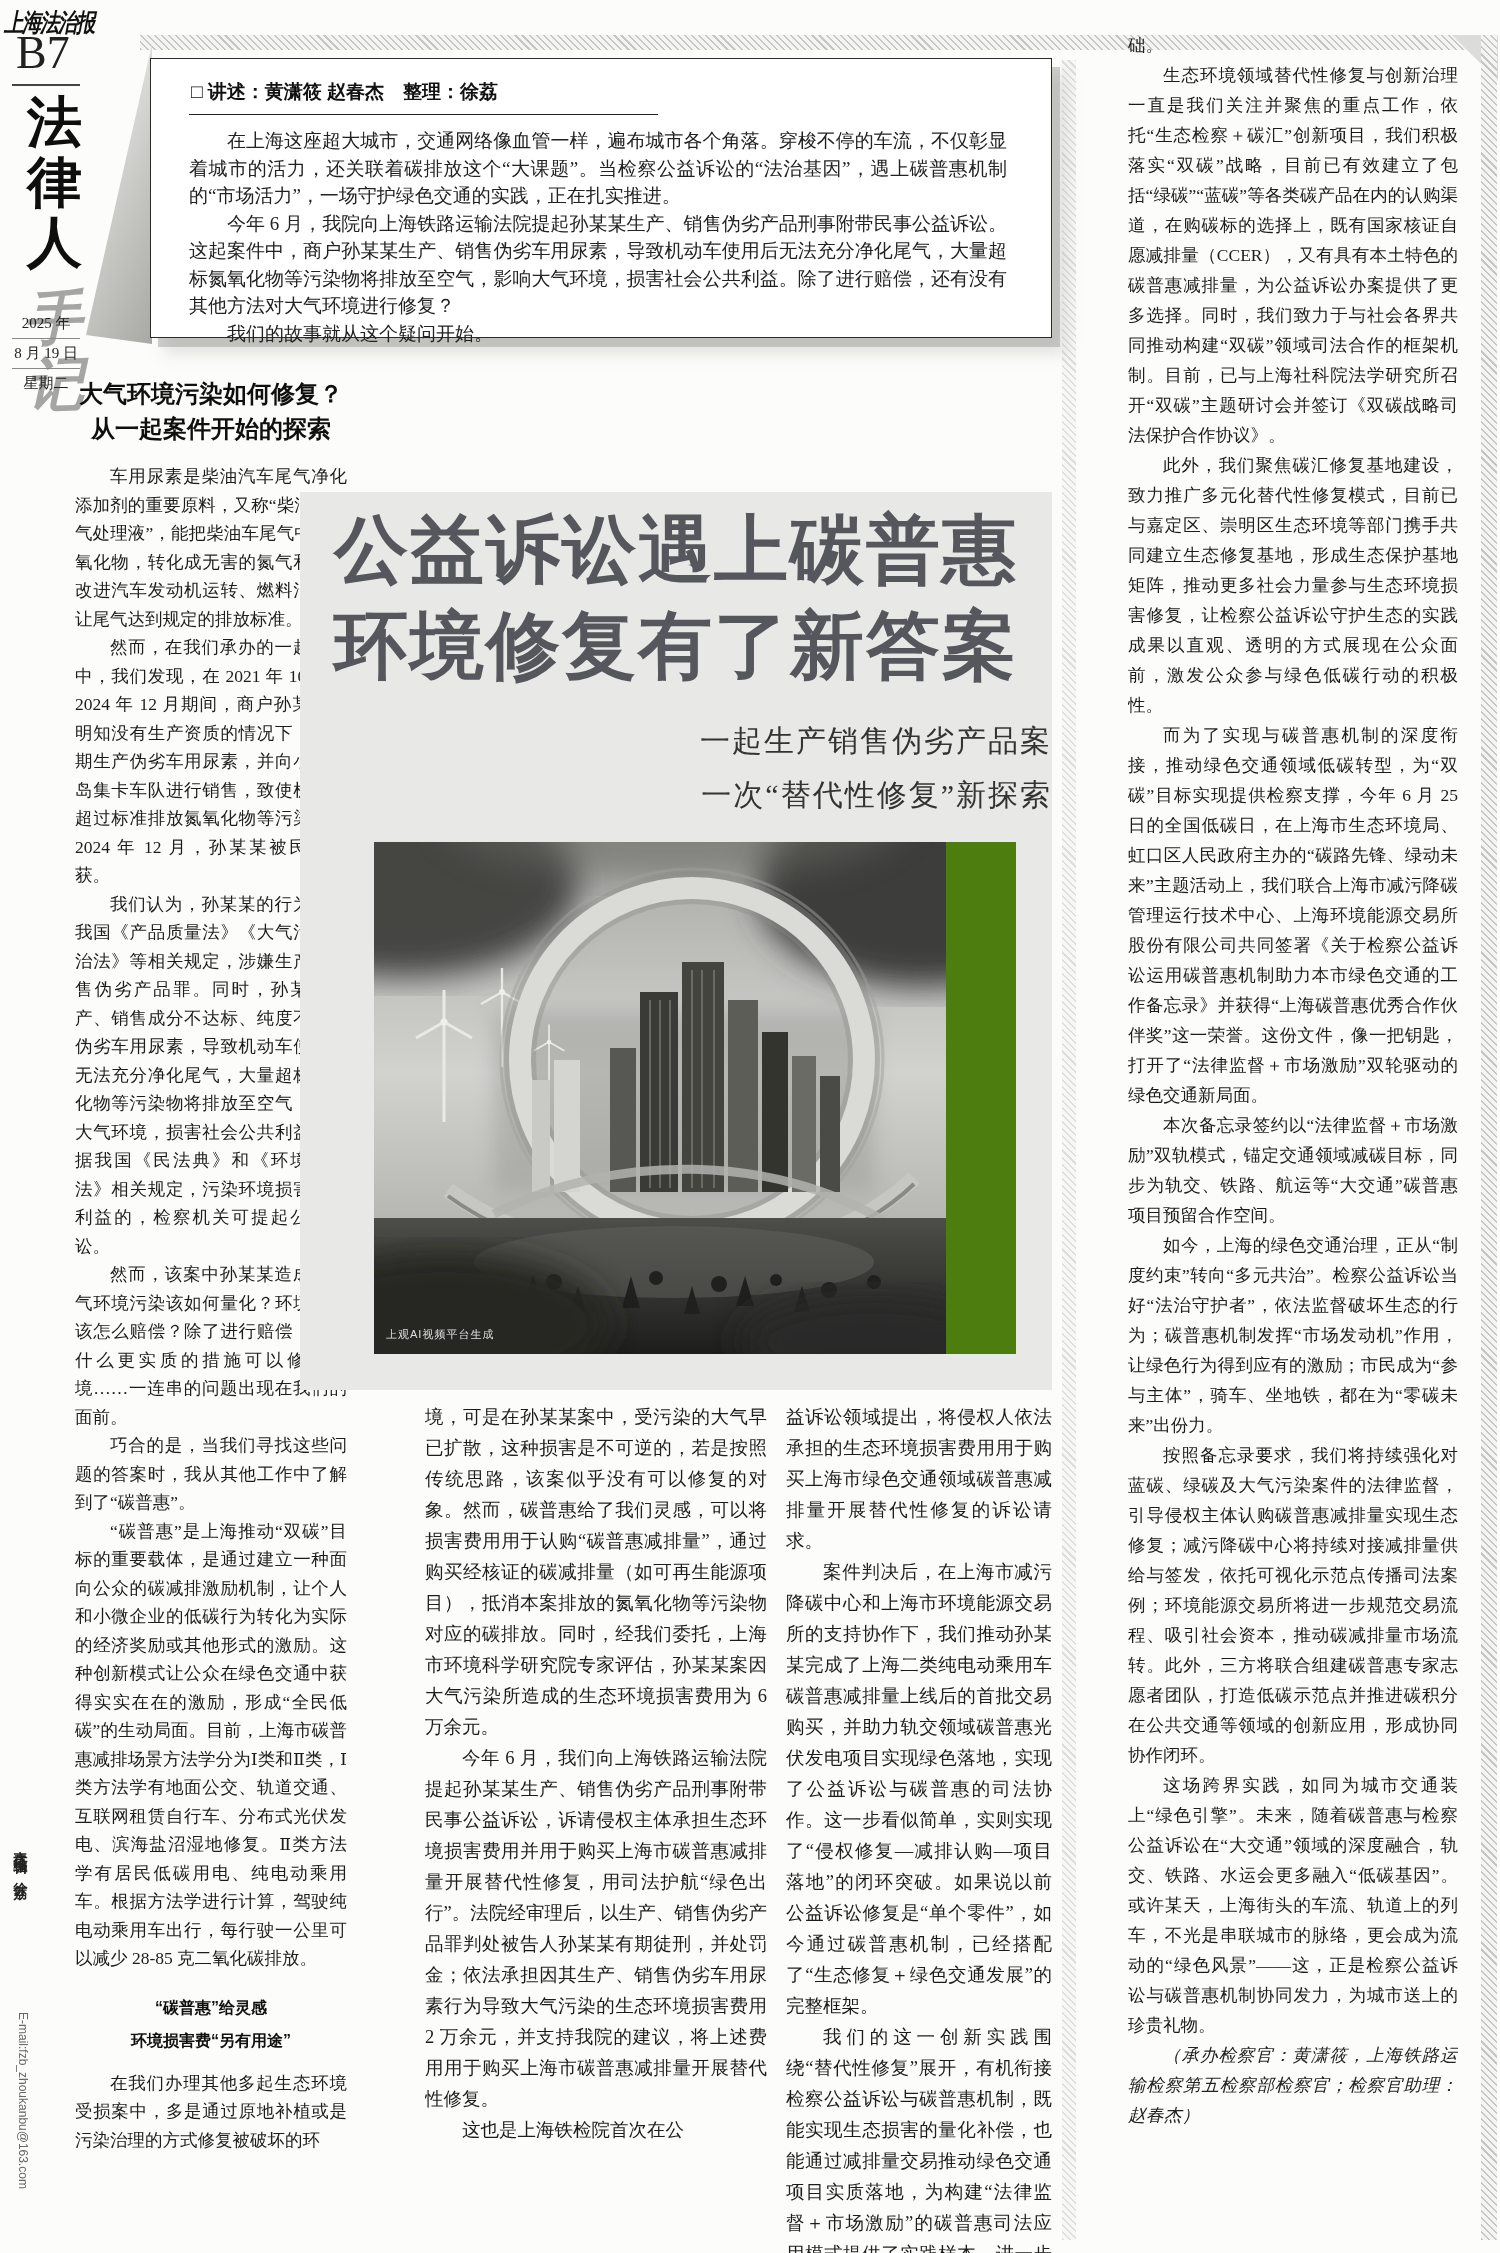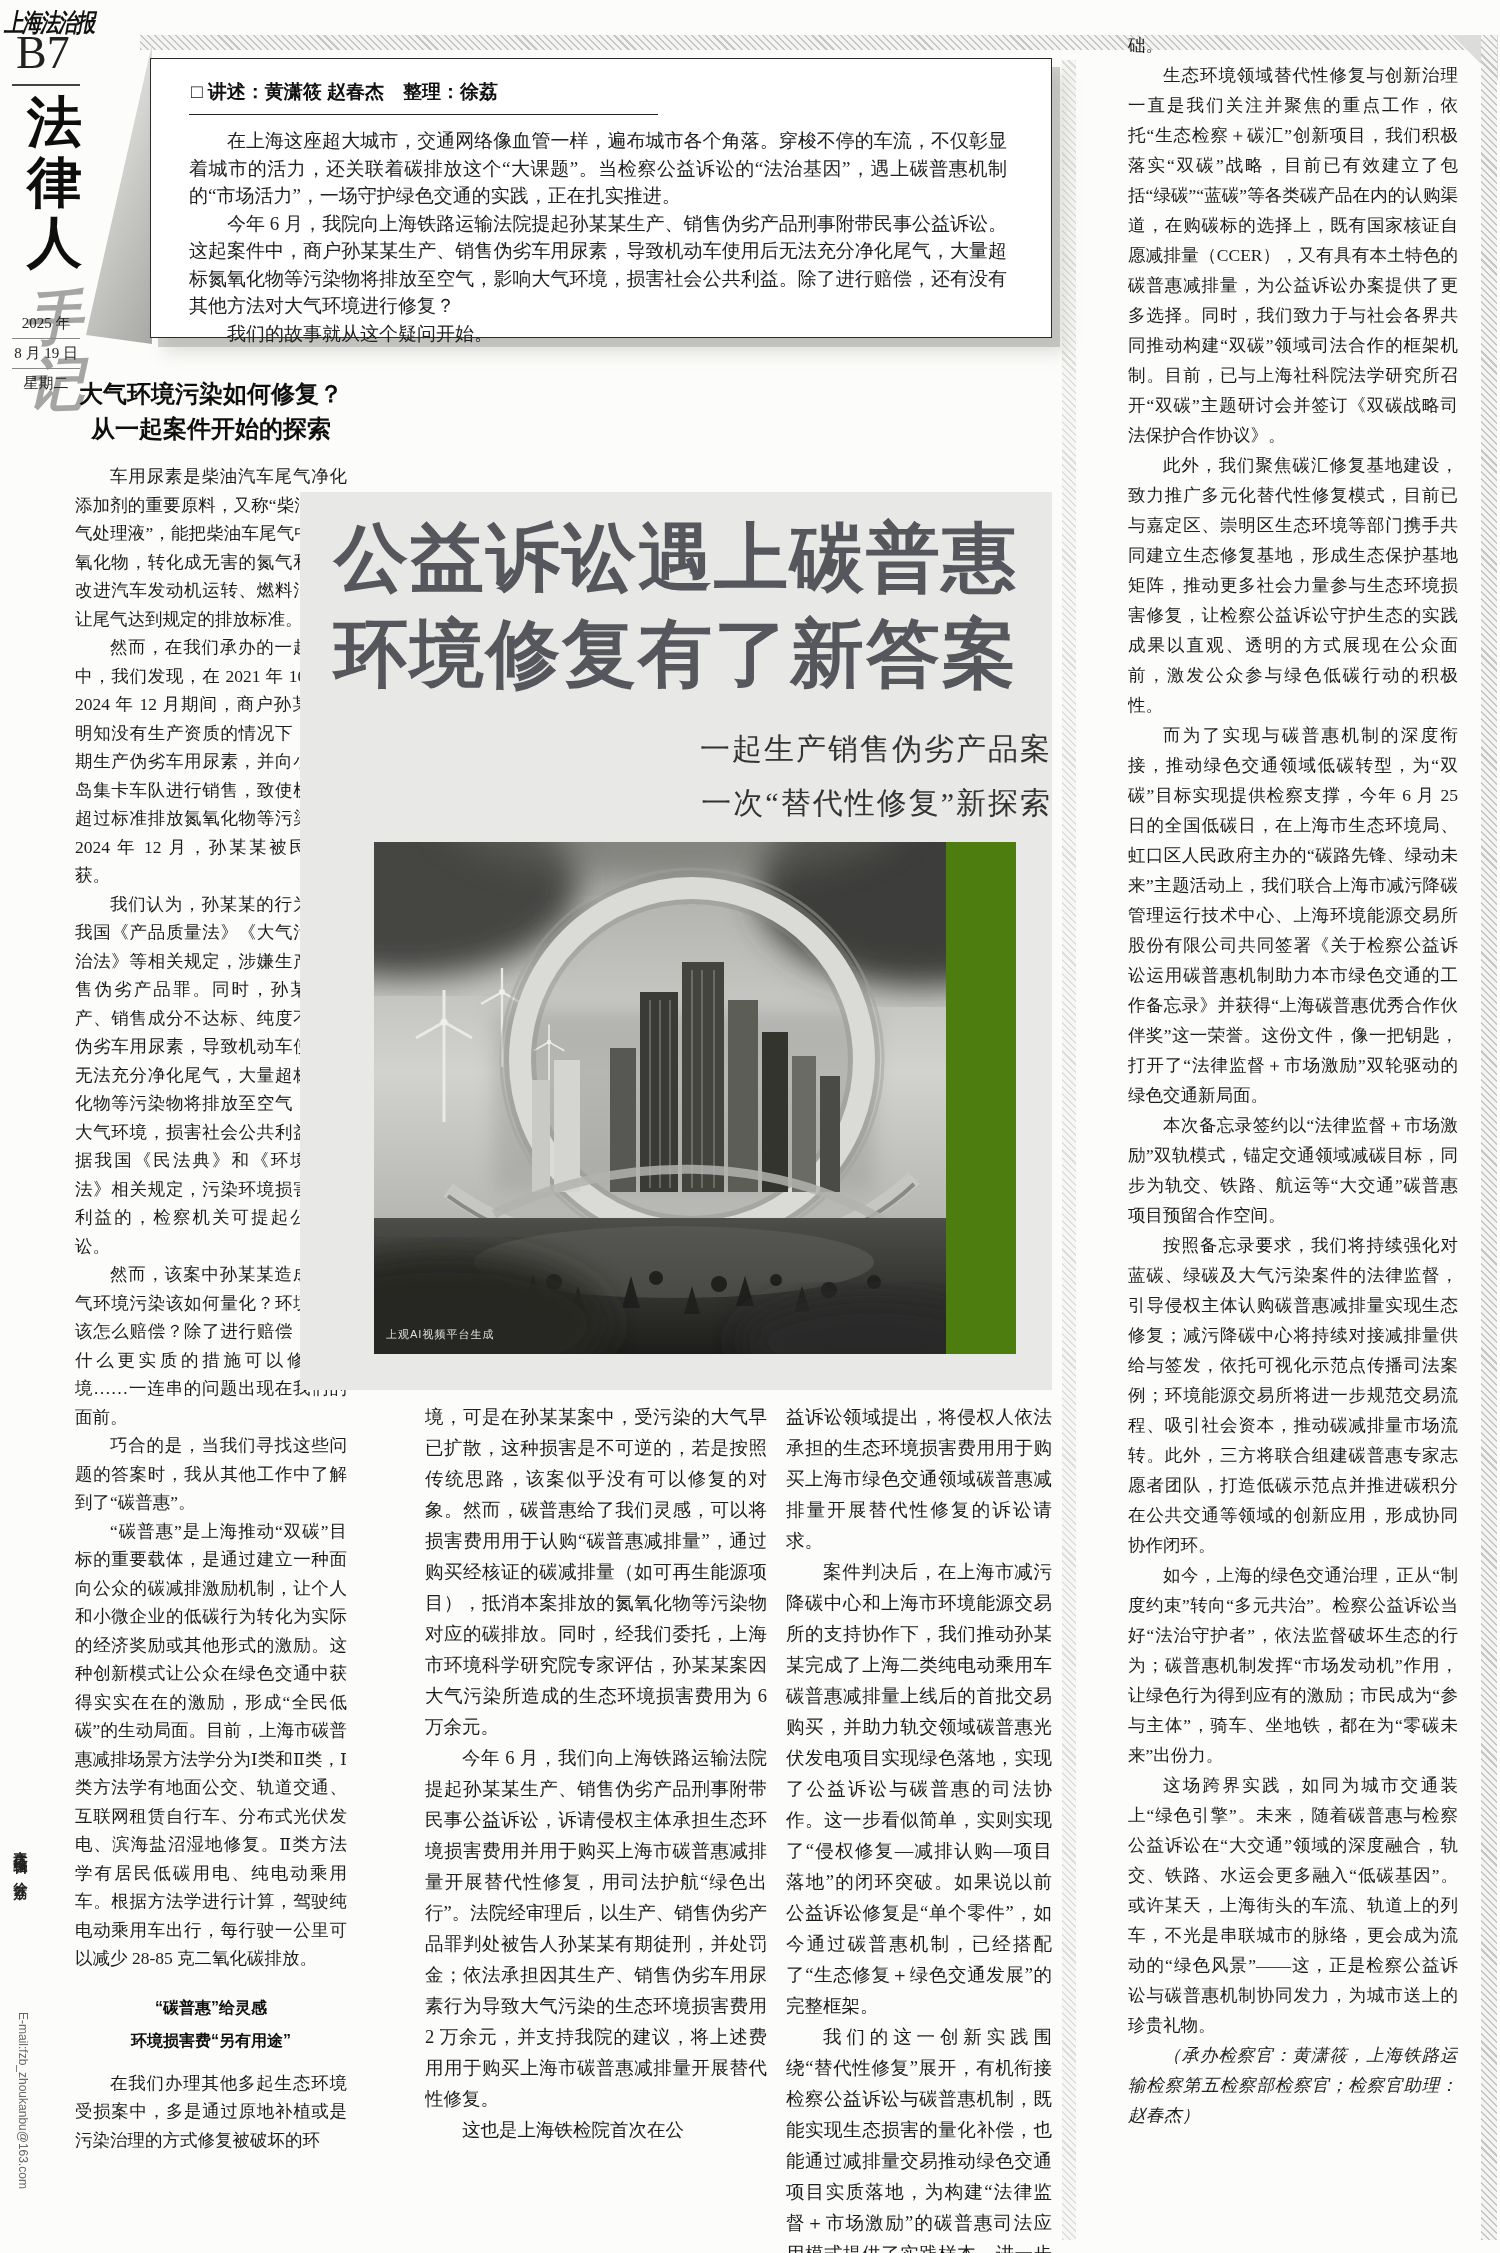--- a/index.html
+++ b/index.html
@@ -38,21 +38,21 @@
   .col p{margin:0;text-align:justify;text-indent:2em;}
   .col p.cont{text-indent:0;}
   
   .leftcol{left:75px;top:376px;width:272px;height:1877px;overflow:hidden;}
   .lh{font-family:"Liberation Sans","DejaVu Sans",sans-serif;font-weight:800;text-align:center;color:#0f0f0f;}
   .leftcol .lh{font-size:24px;line-height:35px;margin-bottom:16px;}
   .leftcol p{font-size:17.5px;line-height:28.5px;color:#1c1c1c;}
   .leftcol .sub{font-size:16px;line-height:33px;margin:18px 0 12px;}
   
   .graybox{left:300px;top:492px;width:752px;height:898px;background:#e8e8e6;}
-  .bighead{margin-top:18px;text-align:center;font-size:74px;line-height:96px;font-weight:700;
+  .bighead{margin-top:10px;text-align:center;font-size:74px;line-height:96px;font-weight:700;
            letter-spacing:2px;color:#56575c;}
   .deck{margin-top:20px;text-align:right;font-size:30px;line-height:54px;letter-spacing:2px;color:#333;}
   .photo{left:74px;top:350px;width:642px;height:512px;overflow:hidden;background:#4d7c0f;}
   .photocap{left:12px;bottom:12px;font-size:11px;color:rgba(255,255,255,.85);
             font-family:"Liberation Sans","DejaVu Sans",sans-serif;letter-spacing:1px;}
   
   .bcol1{left:425px;top:1402px;width:342px;height:851px;overflow:hidden;}
   .bcol2{left:786px;top:1402px;width:266px;height:851px;overflow:hidden;}
   .bcol1 p,.bcol2 p{font-size:18.5px;line-height:31px;color:#1c1c1c;}
   
@@ -230,19 +230,19 @@
     <p>案件判决后，在上海市减污降碳中心和上海市环境能源交易所的支持协作下，我们推动孙某某完成了上海二类纯电动乘用车碳普惠减排量上线后的首批交易购买，并助力轨交领域碳普惠光伏发电项目实现绿色落地，实现了公益诉讼与碳普惠的司法协作。这一步看似简单，实则实现了“侵权修复—减排认购—项目落地”的闭环突破。如果说以前公益诉讼修复是“单个零件”，如今通过碳普惠机制，已经搭配了“生态修复＋绿色交通发展”的完整框架。</p>
     <p>我们的这一创新实践围绕“替代性修复”展开，有机衔接检察公益诉讼与碳普惠机制，既能实现生态损害的量化补偿，也能通过减排量交易推动绿色交通项目实质落地，为构建“法律监督＋市场激励”的碳普惠司法应用模式提供了实践样本，进一步打通了“侵权修复—减排认购—项目落地”的闭环链条，也为后续检察公益诉讼与碳普惠机制的深度融合奠定了实践基</p>
   </div>
 
   <div class="abs col rightcol">
     <p class="cont">础。</p>
     <p>生态环境领域替代性修复与创新治理一直是我们关注并聚焦的重点工作，依托“生态检察＋碳汇”创新项目，我们积极落实“双碳”战略，目前已有效建立了包括“绿碳”“蓝碳”等各类碳产品在内的认购渠道，在购碳标的选择上，既有国家核证自愿减排量（CCER），又有具有本土特色的碳普惠减排量，为公益诉讼办案提供了更多选择。同时，我们致力于与社会各界共同推动构建“双碳”领域司法合作的框架机制。目前，已与上海社科院法学研究所召开“双碳”主题研讨会并签订《双碳战略司法保护合作协议》。</p>
     <p>此外，我们聚焦碳汇修复基地建设，致力推广多元化替代性修复模式，目前已与嘉定区、崇明区生态环境等部门携手共同建立生态修复基地，形成生态保护基地矩阵，推动更多社会力量参与生态环境损害修复，让检察公益诉讼守护生态的实践成果以直观、透明的方式展现在公众面前，激发公众参与绿色低碳行动的积极性。</p>
     <p>而为了实现与碳普惠机制的深度衔接，推动绿色交通领域低碳转型，为“双碳”目标实现提供检察支撑，今年 6 月 25 日的全国低碳日，在上海市生态环境局、虹口区人民政府主办的“碳路先锋、绿动未来”主题活动上，我们联合上海市减污降碳管理运行技术中心、上海环境能源交易所股份有限公司共同签署《关于检察公益诉讼运用碳普惠机制助力本市绿色交通的工作备忘录》并获得“上海碳普惠优秀合作伙伴奖”这一荣誉。这份文件，像一把钥匙，打开了“法律监督＋市场激励”双轮驱动的绿色交通新局面。</p>
     <p>本次备忘录签约以“法律监督＋市场激励”双轨模式，锚定交通领域减碳目标，同步为轨交、铁路、航运等“大交通”碳普惠项目预留合作空间。</p>
+    <p>如今，上海的绿色交通治理，正从“制度约束”转向“多元共治”。检察公益诉讼当好“法治守护者”，依法监督破坏生态的行为；碳普惠机制发挥“市场发动机”作用，让绿色行为得到应有的激励；市民成为“参与主体”，骑车、坐地铁，都在为“零碳未来”出份力。</p>
     <p>按照备忘录要求，我们将持续强化对蓝碳、绿碳及大气污染案件的法律监督，引导侵权主体认购碳普惠减排量实现生态修复；减污降碳中心将持续对接减排量供给与签发，依托可视化示范点传播司法案例；环境能源交易所将进一步规范交易流程、吸引社会资本，推动碳减排量市场流转。此外，三方将联合组建碳普惠专家志愿者团队，打造低碳示范点并推进碳积分在公共交通等领域的创新应用，形成协同协作闭环。</p>
-    <p>如今，上海的绿色交通治理，正从“制度约束”转向“多元共治”。检察公益诉讼当好“法治守护者”，依法监督破坏生态的行为；碳普惠机制发挥“市场发动机”作用，让绿色行为得到应有的激励；市民成为“参与主体”，骑车、坐地铁，都在为“零碳未来”出份力。</p>
     <p>这场跨界实践，如同为城市交通装上“绿色引擎”。未来，随着碳普惠与检察公益诉讼在“大交通”领域的深度融合，轨交、铁路、水运会更多融入“低碳基因”。或许某天，上海街头的车流、轨道上的列车，不光是串联城市的脉络，更会成为流动的“绿色风景”——这，正是检察公益诉讼与碳普惠机制协同发力，为城市送上的珍贵礼物。</p>
     <p class="attr">（承办检察官：黄潇筱，上海铁路运输检察第五检察部检察官；检察官助理：赵春杰）</p>
   </div>
 
 </div>
 
 </body></html>

